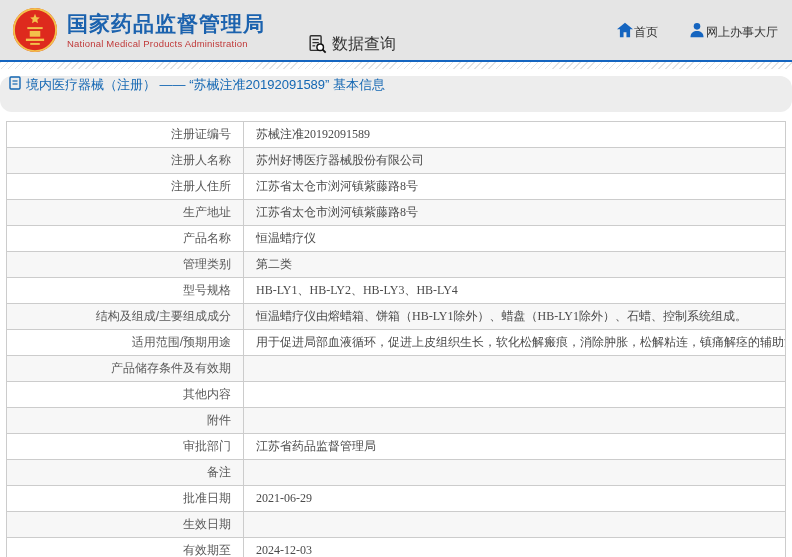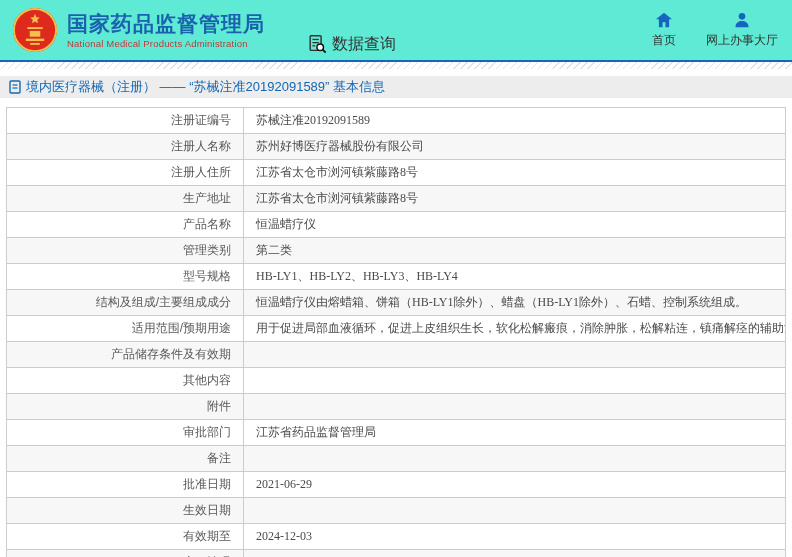--- a/index.html
+++ b/index.html
@@ -9,21 +9,21 @@
     font-family: "Liberation Sans", "DejaVu Sans", sans-serif;
     overflow: hidden;
   }
   
   .header {
     height: 62px;
     display: flex;
     align-items: center;
     padding: 0 14px 0 12px;
     border-bottom: 2px solid #1565c0;
-    background: #5eead4;
+    background: #e5e5e5;
   }
   .emblem { width: 46px; height: 46px; flex: 0 0 auto; }
   .brand { margin-left: 9px; }
   .brand-title {
     font-size: 21px;
     font-weight: bold;
     color: #1b62ae;
     letter-spacing: 1px;
     line-height: 24px;
   }
@@ -39,41 +39,40 @@
     margin-left: 42px;
     font-size: 16px;
     color: #333;
     cursor: pointer;
     margin-top: 28px;
   }
   .section-tab svg { margin-right: 5px; }
   .header-spacer { flex: 1; }
   .nav-item {
     display: flex;
-    flex-direction: column;
     align-items: center;
     margin-left: 30px;
     cursor: pointer;
   }
   .nav-item .nav-label { font-size: 12px; color: #333; margin-top: 4px; white-space: nowrap; }
   
   .stripe-band {
     height: 7px;
     background: repeating-linear-gradient(135deg, #e3e3e3 0, #e3e3e3 1px, #ffffff 1px, #ffffff 5px);
   }
   
   .breadcrumb-bar {
     margin-top: 7px;
-    height: 22px;
+    height: 36px;
     background: #ededed;
     display: flex;
-    align-items: center;
     padding-left: 9px;
     font-size: 13px;
     color: #1467b3;
+    border-radius: 12px;
   }
   .breadcrumb-bar svg { margin-right: 5px; flex: 0 0 auto; }
   
   .info-table-wrap { margin: 9px 6px 0 6px; }
   table.info-table {
     width: 100%;
     border-collapse: collapse;
     table-layout: fixed;
   }
   table.info-table td {

